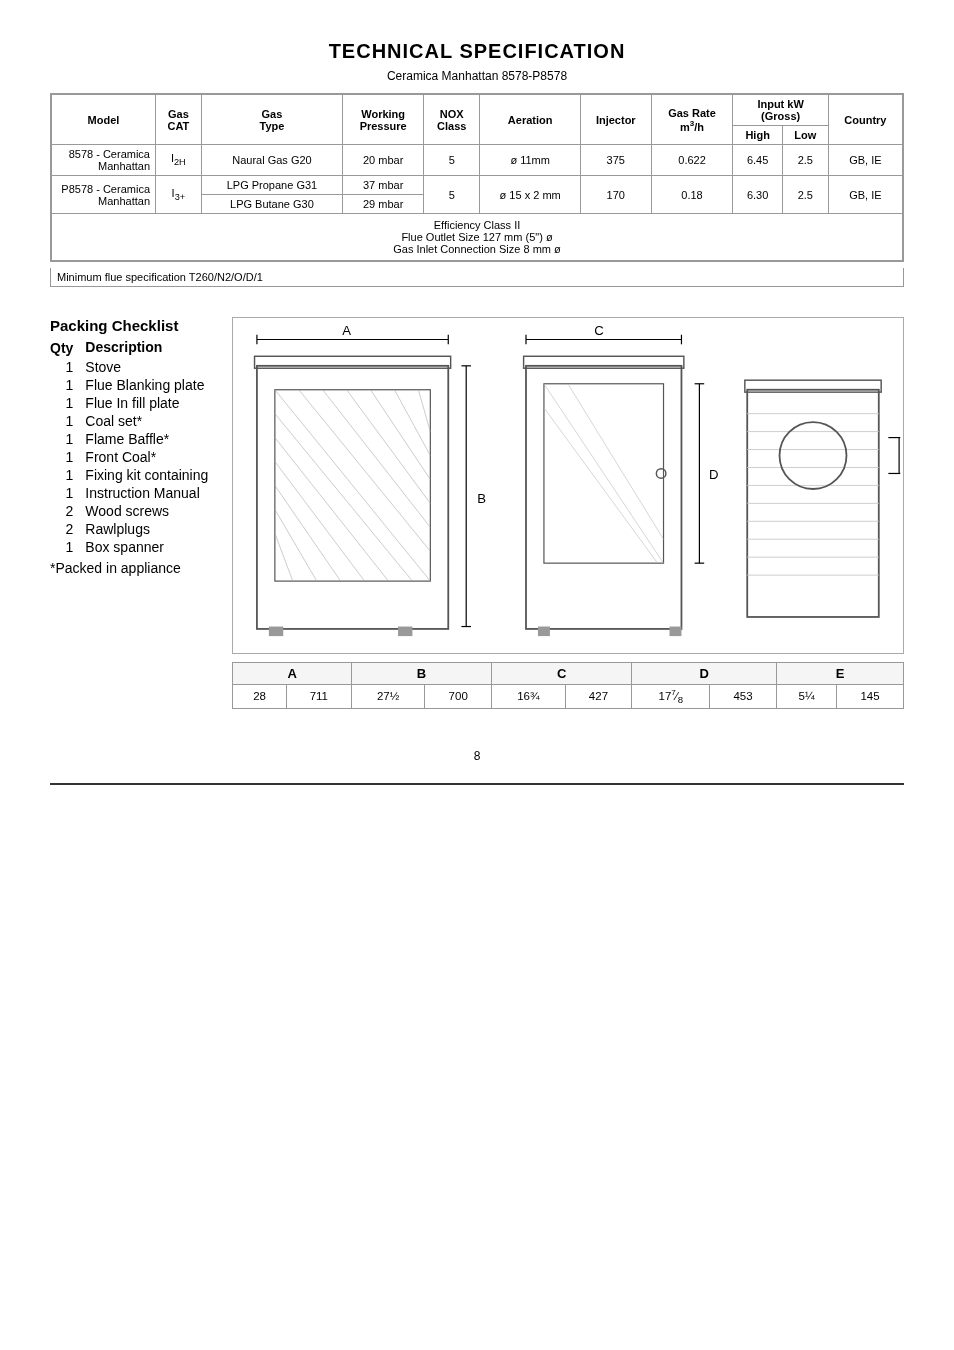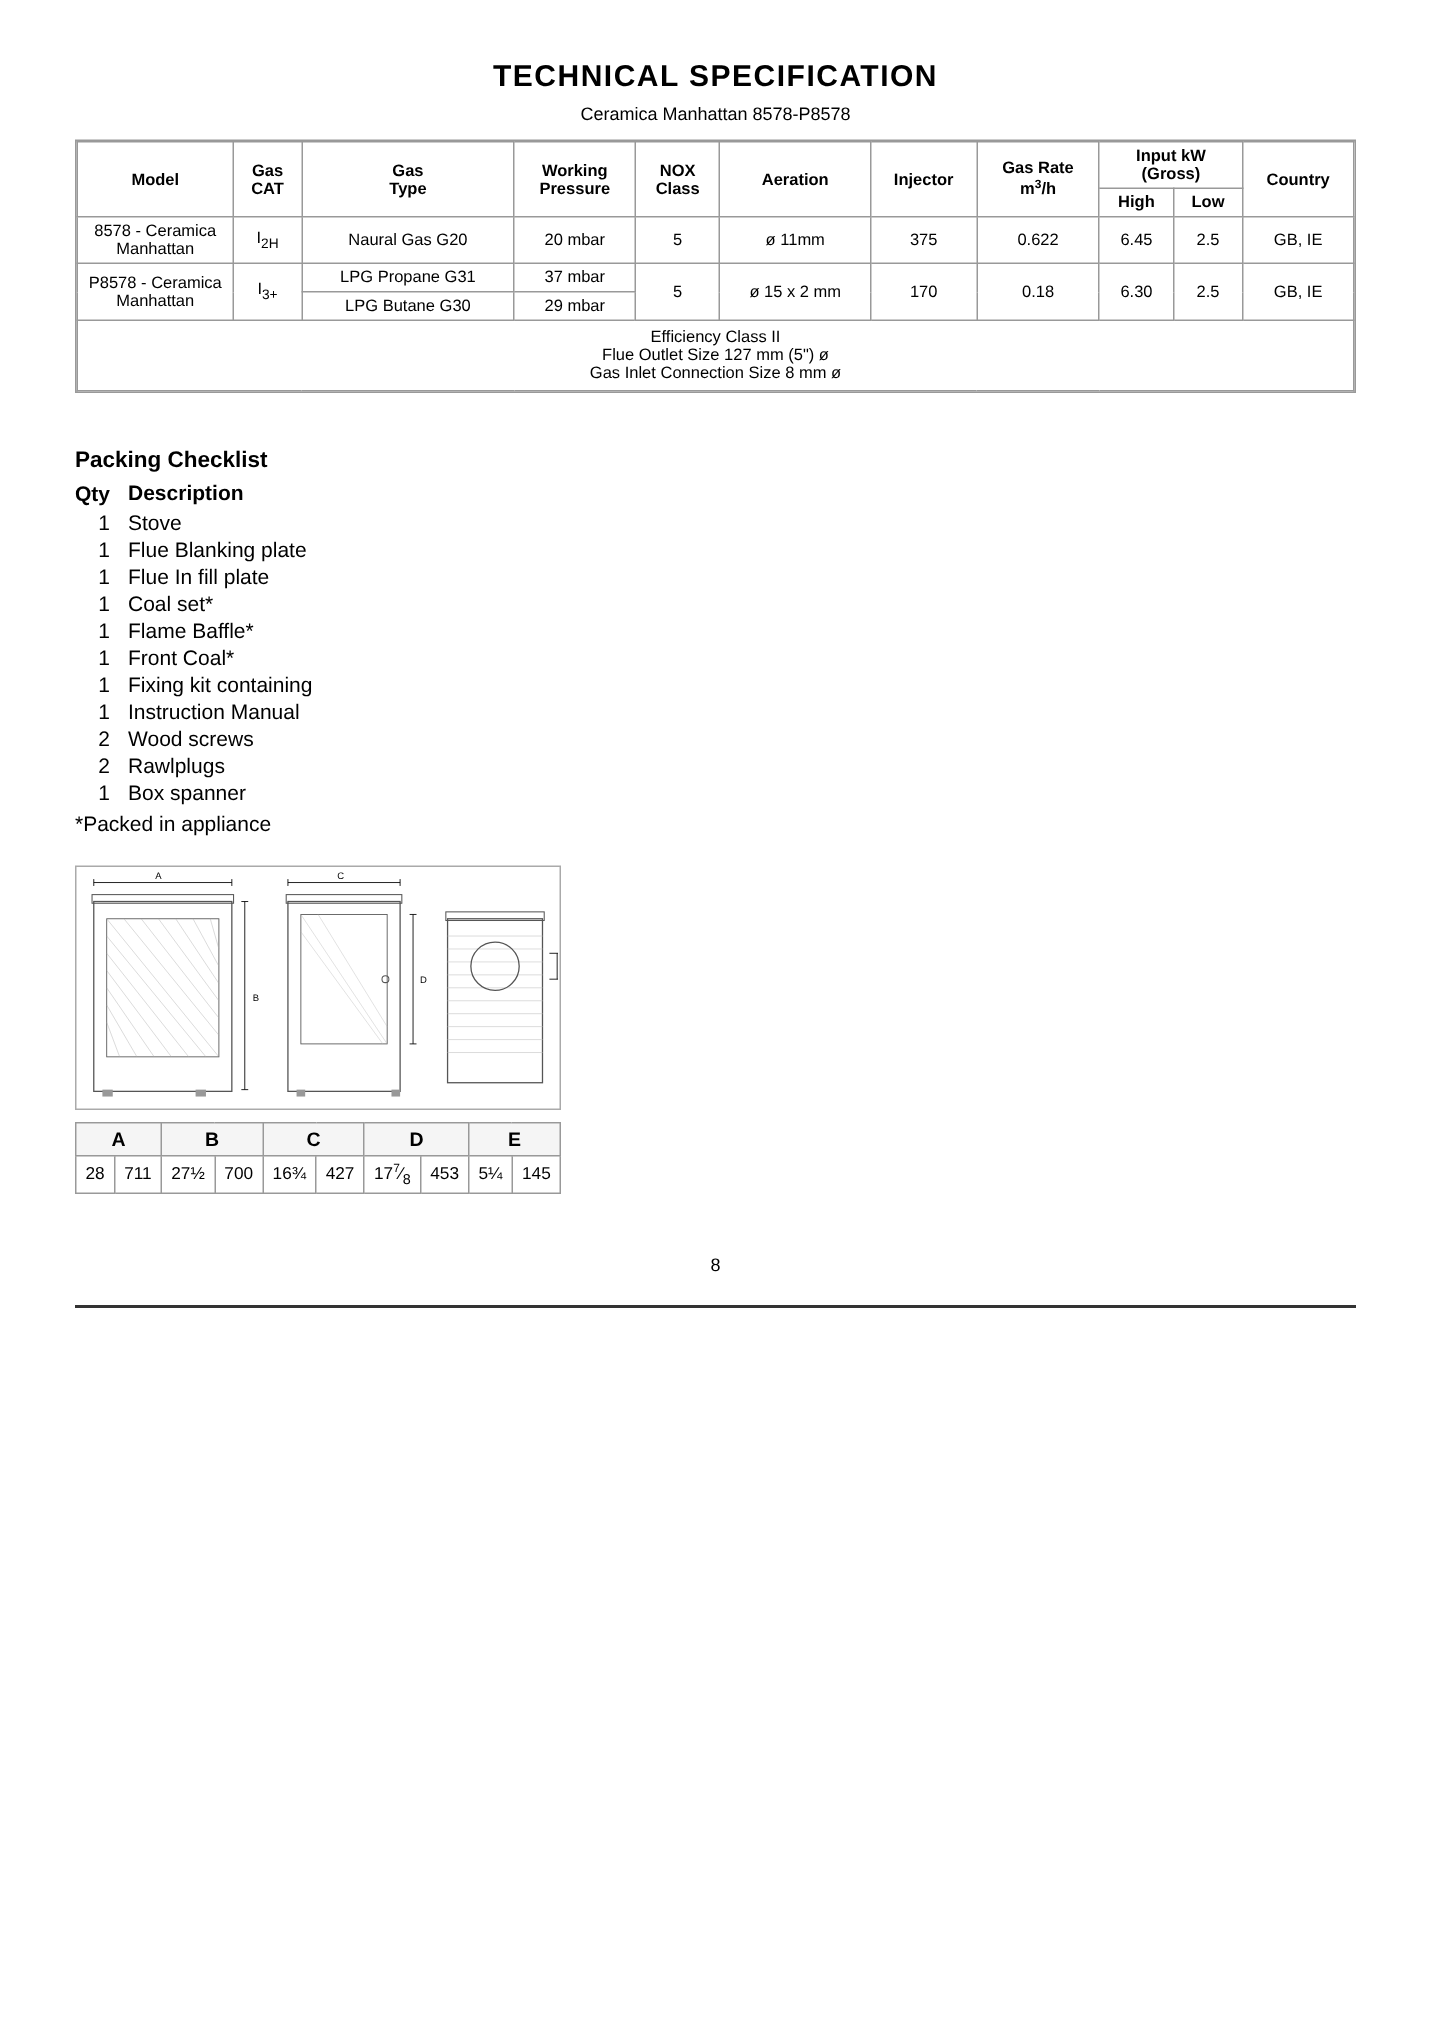--- a/index.html
+++ b/index.html
@@ -46,31 +46,30 @@
       border: 1px solid #999;
       padding: 3px 5px;
       text-align: center;
       vertical-align: middle;
     }
     .spec-table th {
       font-weight: bold;
       background: #fff;
     }
     .spec-table td.left-align {
-      text-align: center;
+      text-align: right;
     }
     .spec-table .model-col { width: 104px; }
 
     
     .lower-section {
       display: flex;
       gap: 20px;
       margin-top: 30px;
       align-items: flex-start;
-      flex-direction: column;
     }
     .packing-list {
       min-width: 160px;
       flex-shrink: 0;
     }
     .packing-list h3 {
       font-size: 15px;
       font-weight: bold;
       margin-bottom: 4px;
     }
@@ -209,20 +208,23 @@
           <span>Flue Outlet Size 127 mm (5") ø</span><br>
           <span>Gas Inlet Connection Size 8 mm ø</span>
         </td>
       </tr>
     </tbody>
   </table>
 </div>
 
 <table style="width:100%; border-collapse:collapse; border:1px solid #999; border-top:none; font-size:11px;">
   <tbody>
+      <tr>
+    <td style="padding:3px 6px;">Minimum flue specification T260/N2/O/D/1</td>
+  </tr>
 </tbody>
   </table>
 
 <div class="lower-section">
 
   <div class="packing-list">
     <h3>Packing Checklist</h3>
     <table>
       <thead>
         <tr>

